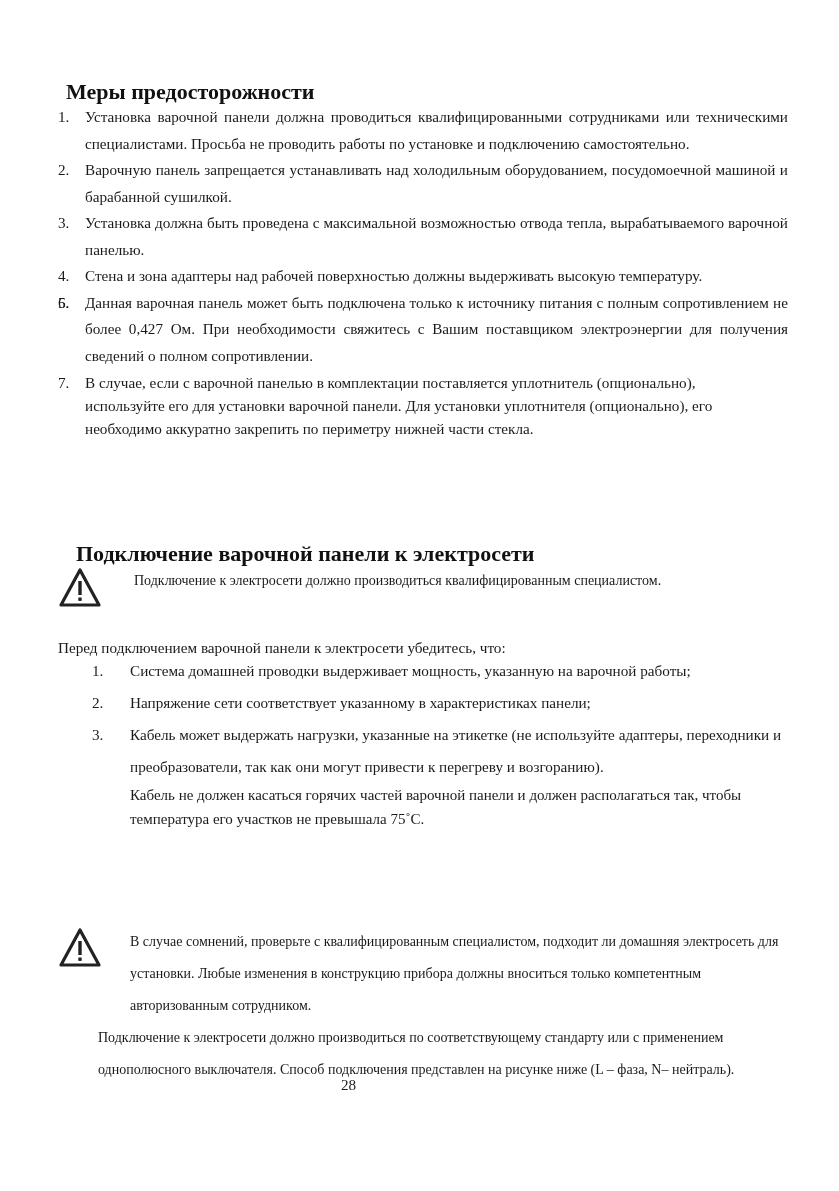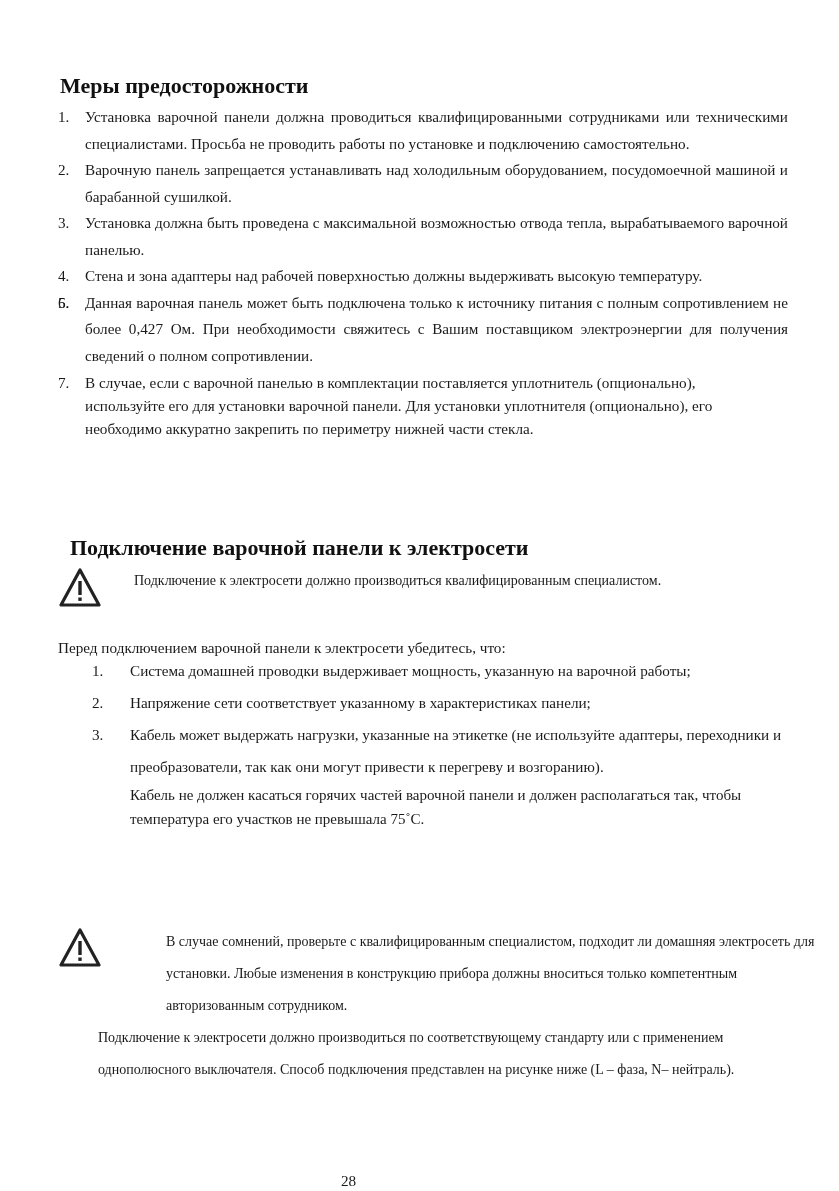--- a/index.html
+++ b/index.html
@@ -3,21 +3,21 @@
   <meta charset="utf-8">
   <style>
     html, body { margin: 0; padding: 0; background: #ffffff; }
     body {
       width: 839px; height: 1191px; position: relative; overflow: hidden;
       font-family: "Liberation Serif", "DejaVu Serif", serif;
       color: #1a1a1a;
     }
     .page { position: absolute; left: 0; top: 0; width: 839px; height: 1191px; }
     h1 {
-      position: absolute; margin: 2px;
+      position: absolute; margin: 8px;
       font-family: "Liberation Serif", serif; font-weight: bold;
       font-size: 22px; line-height: 26px; color: #111;
       white-space: nowrap;
     }
     .h1-a { left: 58px; top: 71px; }
     .h1-b { left: 68px; top: 533px; }
 
     .list1 { position: absolute; left: 58px; top: 104px; width: 730px; }
     .li {
       position: relative; padding-left: 27px;
@@ -31,21 +31,21 @@
     .warn-icon { position: absolute; left: 0; top: 0; width: 44px; height: 44px; }
     .warn-text { font-size: 14px; line-height: 30px; }
 
     .intro { position: absolute; left: 58px; top: 637px; font-size: 15.2px; line-height: 22px; white-space: nowrap; }
 
     .list2 { position: absolute; left: 92px; top: 655px; width: 700px; }
     .li2 { position: relative; padding-left: 38px; font-size: 15.2px; line-height: 32px; }
     .li2 .num { position: absolute; left: 0; top: 0; }
     .li2-extra { padding-left: 38px; font-size: 15px; line-height: 24px; }
 
-    .pagenum { position: absolute; left: 0; width: 697px; top: 1172px; text-align: center; font-size: 15.2px; }
+    .pagenum { position: absolute; left: 0; width: 697px; top: 1076px; text-align: center; font-size: 15.2px; }
   </style>
 </head>
 <body>
 
 <div class="page">
 
   <h1 class="h1-a">Меры предосторожности</h1>
 
   <div class="list1">
     <div class="li" style="margin-bottom:0">
@@ -105,18 +105,18 @@
     </div>
     <div class="li2-extra">Кабель не должен касаться горячих частей варочной панели и должен располагаться так, чтобы температура его участков не превышала 75˚С.</div>
   </div>
 
   <div class="warn-row" style="top:926px;">
     <svg class="warn-icon" viewBox="0 0 44 44">
       <path d="M22 4 L41 39 L3 39 Z" fill="none" stroke="#222" stroke-width="3.2" stroke-linejoin="round"></path>
       <rect x="20.3" y="15" width="3.4" height="14" fill="#222"></rect>
       <rect x="20.3" y="31.5" width="3.4" height="3.4" fill="#222"></rect>
     </svg>
-    <div class="warn-text" style="margin-left:108px; width:660px; line-height:32px;">В случае сомнений, проверьте с квалифицированным специалистом, подходит ли домашняя электросеть для установки. Любые изменения в конструкцию прибора должны вноситься только компетентным авторизованным сотрудником.</div>
+    <div class="warn-text" style="margin-left:72px; width:660px; line-height:32px;">В случае сомнений, проверьте с квалифицированным специалистом, подходит ли домашняя электросеть для установки. Любые изменения в конструкцию прибора должны вноситься только компетентным авторизованным сотрудником.</div>
     <div class="warn-text" style="margin-left:40px; width:660px; line-height:32px;">Подключение к электросети должно производиться по соответствующему стандарту или с применением однополюсного выключателя. Способ подключения представлен на рисунке ниже (L – фаза, N– нейтраль).</div>
   </div>
 
   <div class="pagenum">28</div>
 </div>
 
 </body></html>

